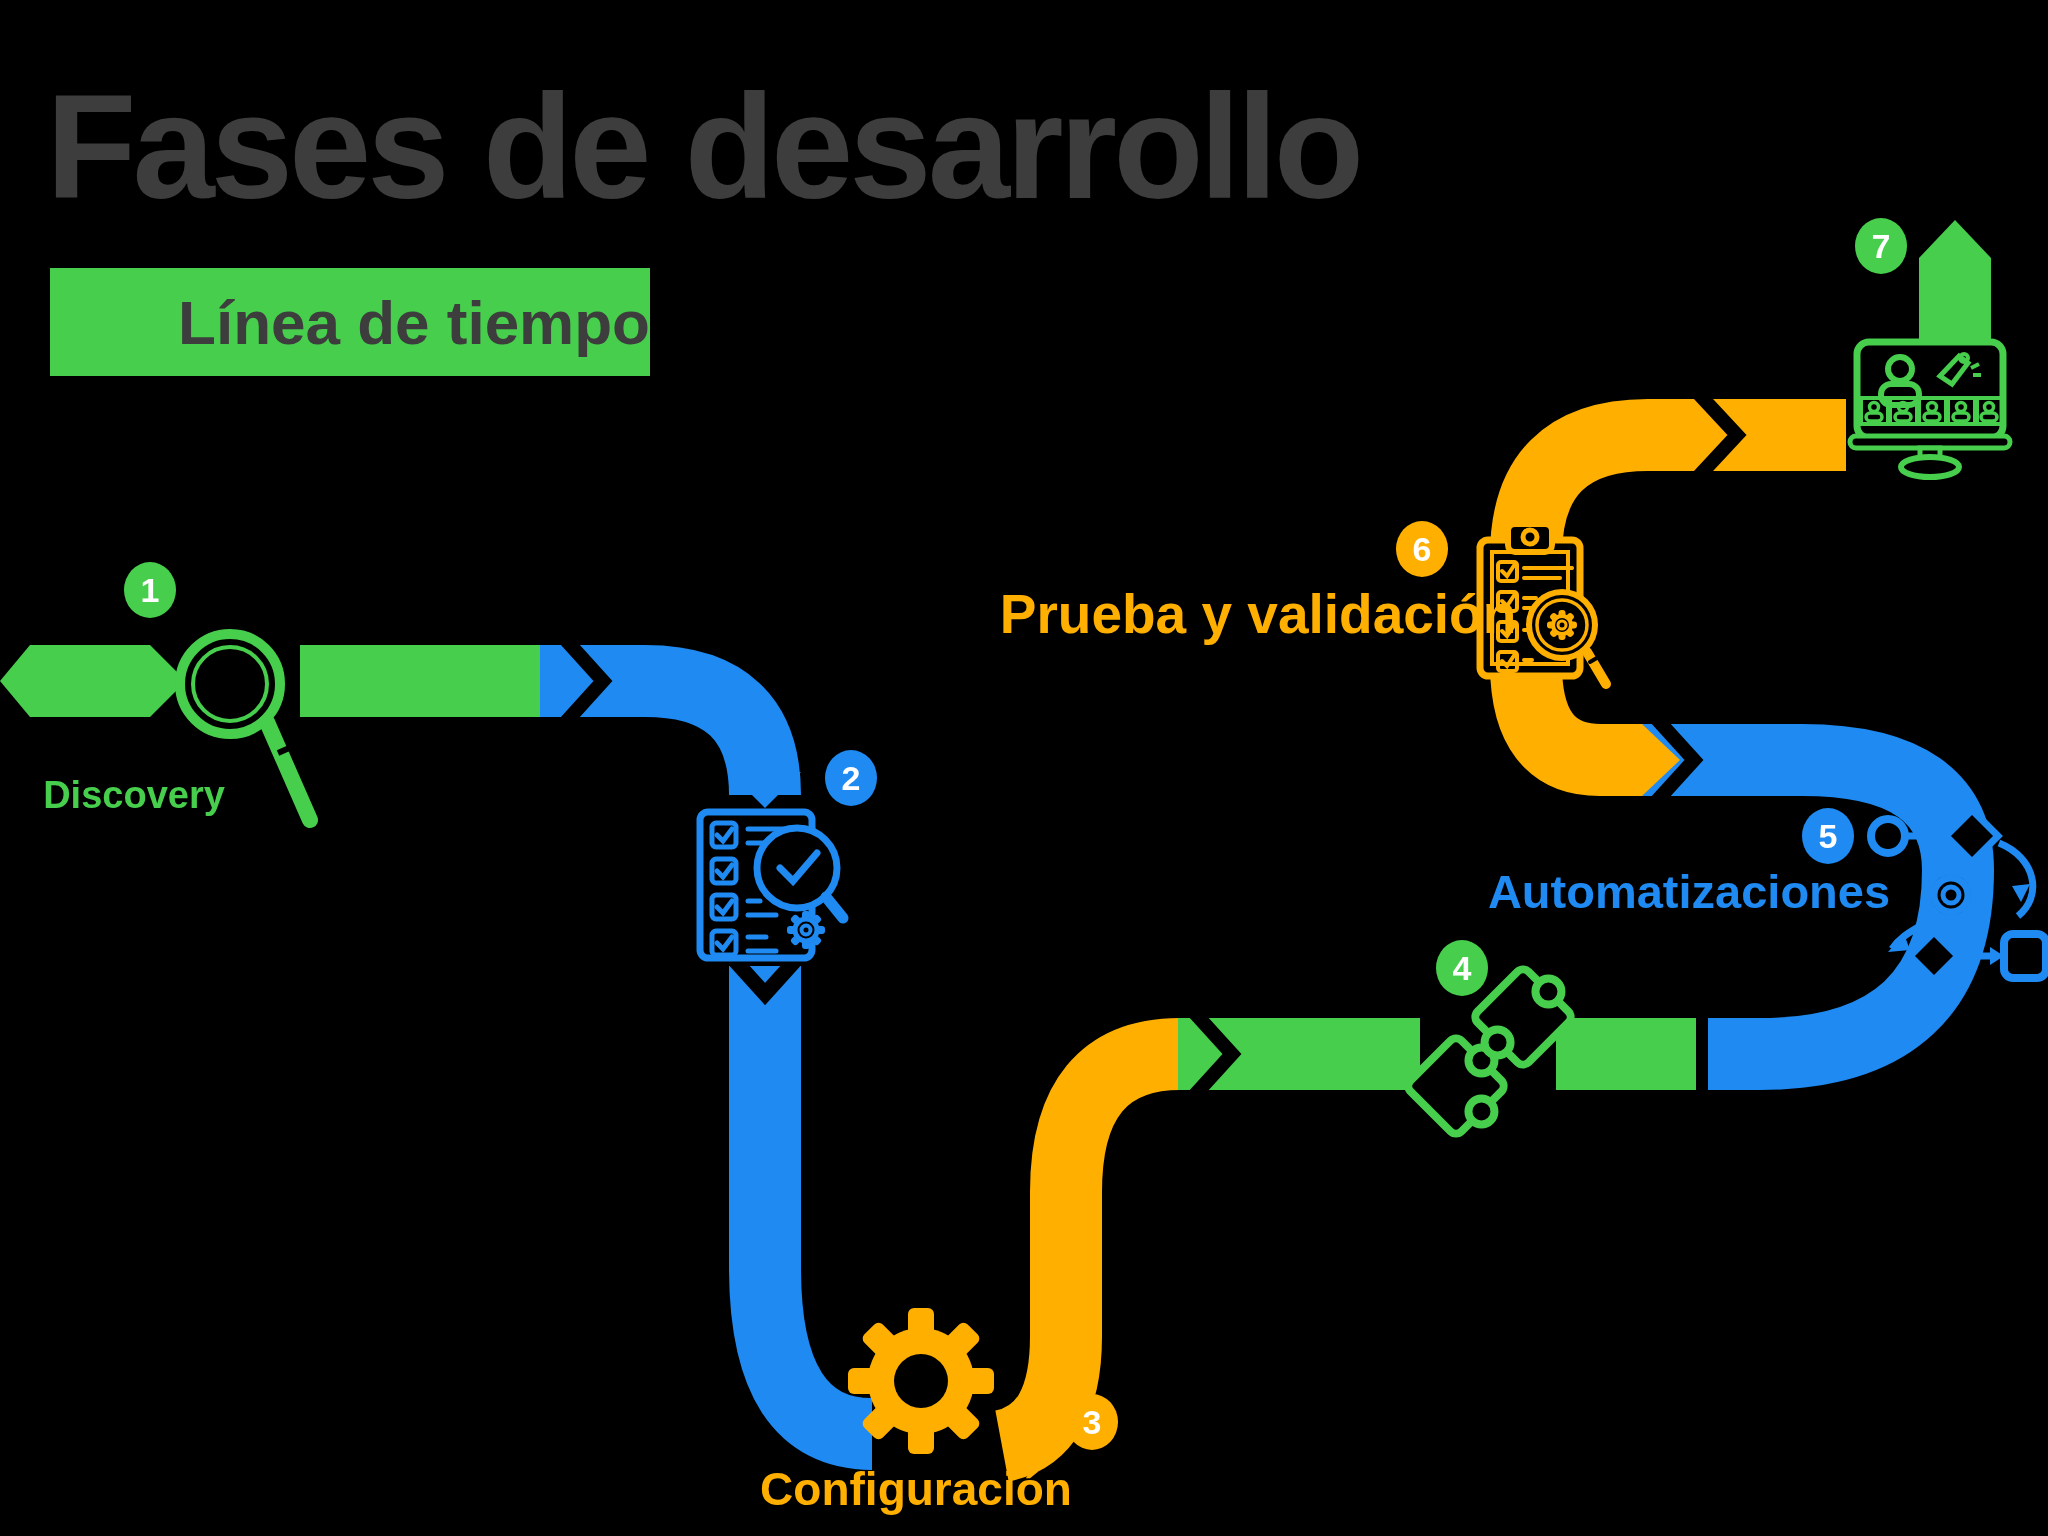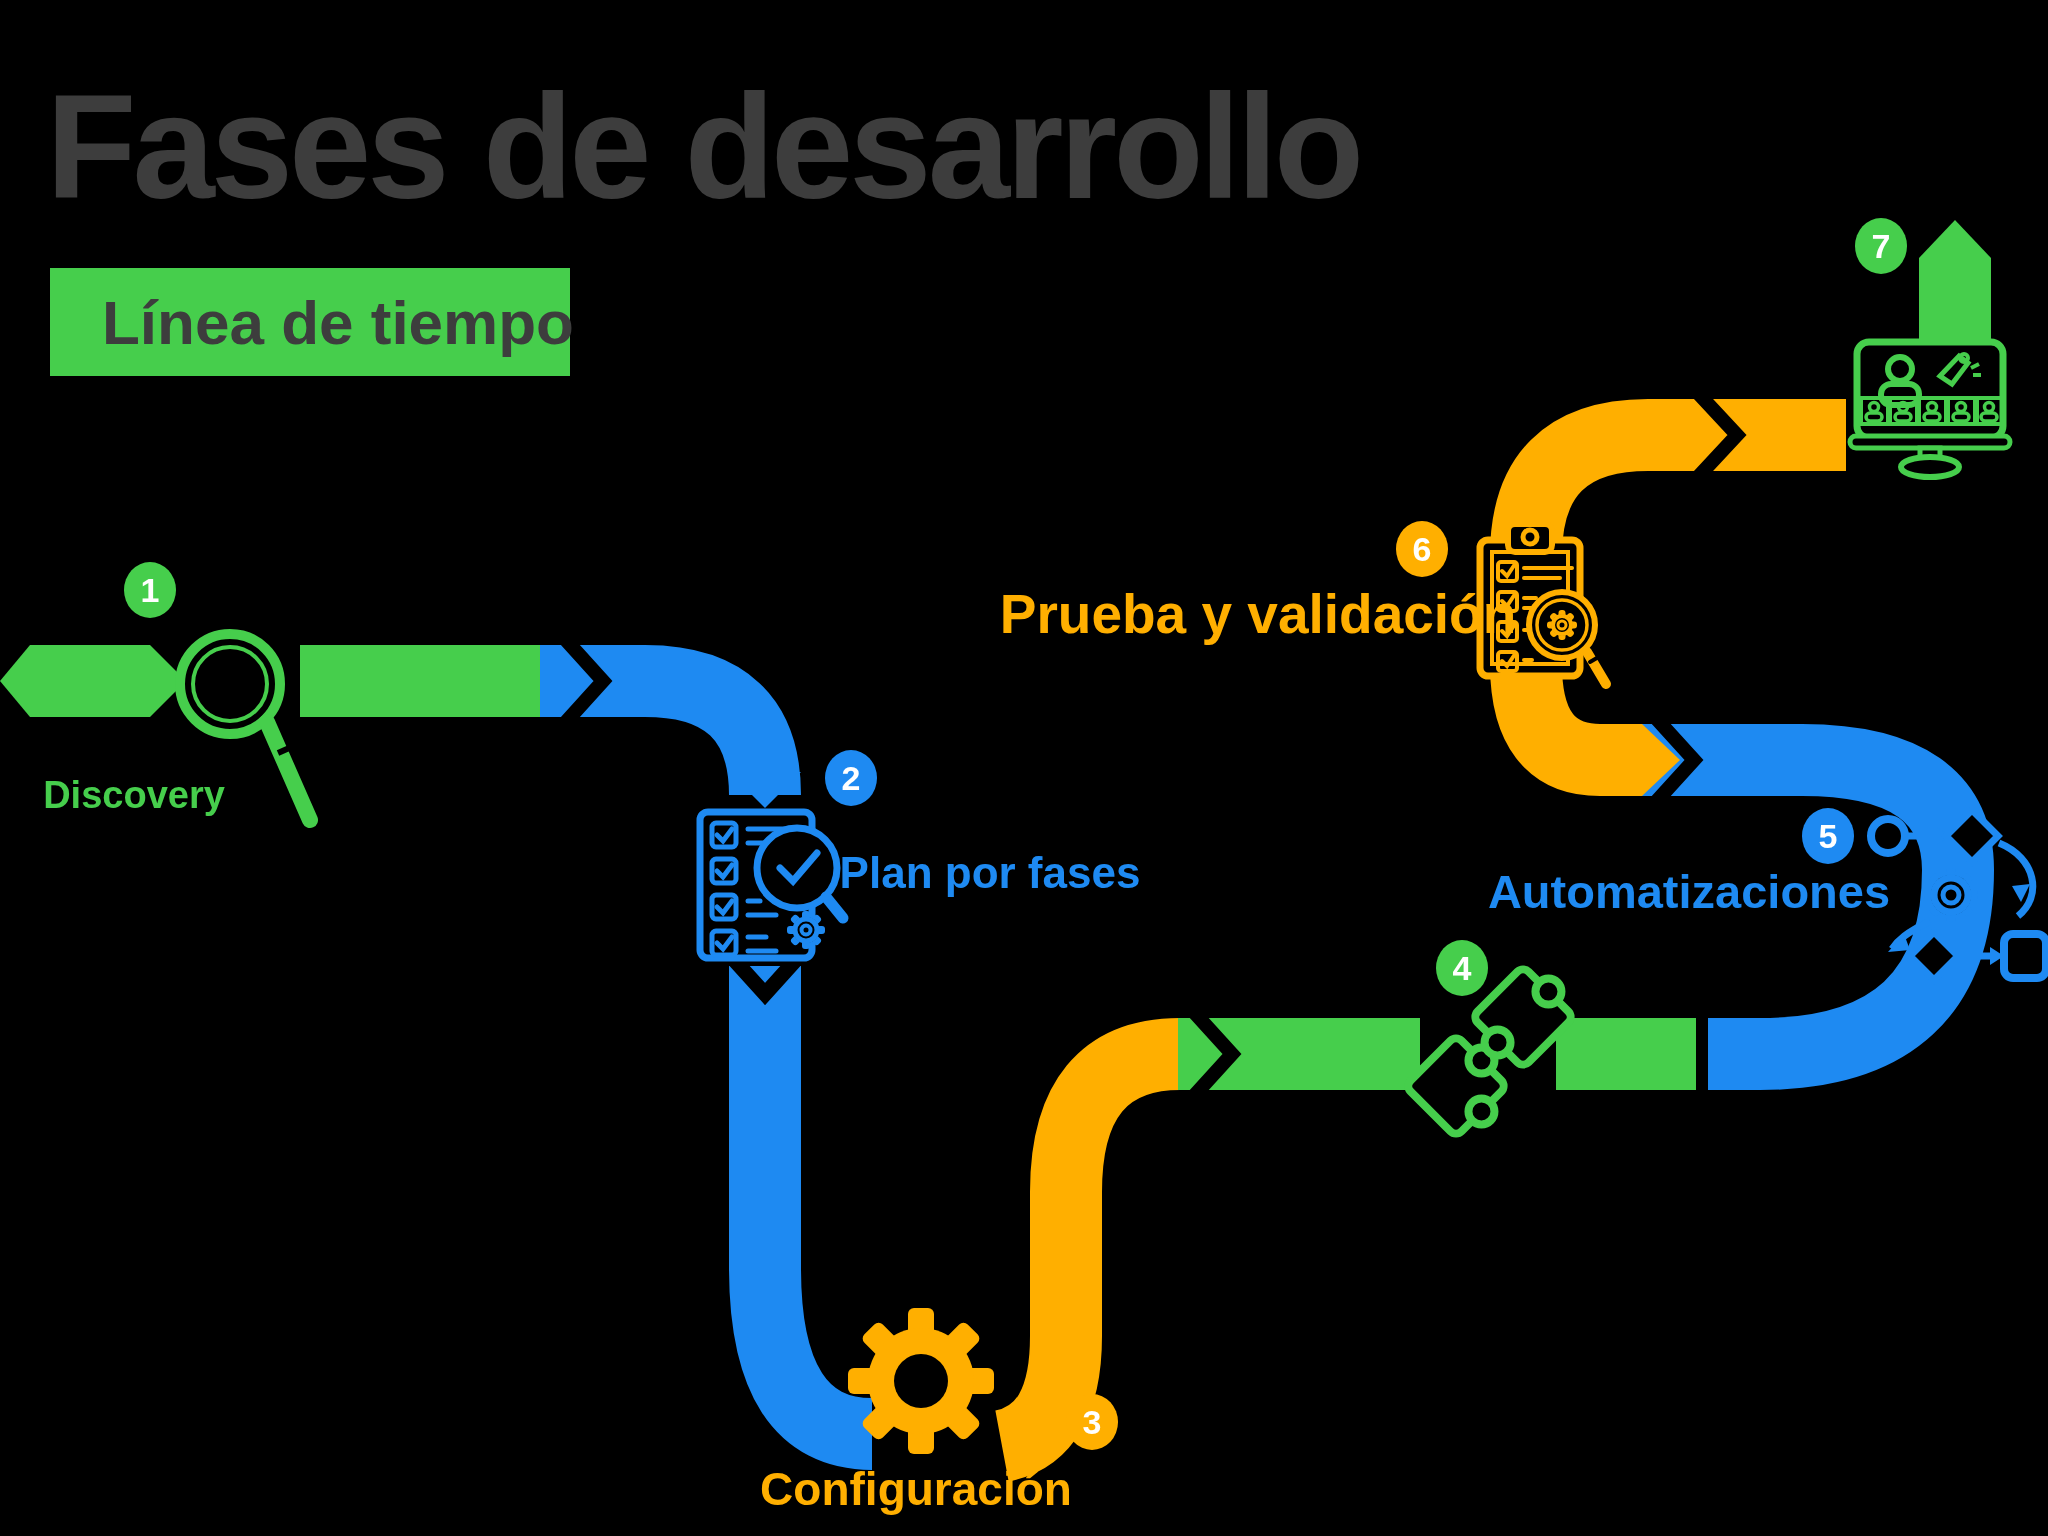--- a/index.html
+++ b/index.html
@@ -2,22 +2,22 @@
 <html><head>
 <meta charset="utf-8">
 <style>
   html,body{margin:0;padding:0;background:#000;overflow:hidden;}
   #canvas{position:relative;width:2048px;height:1536px;background:#000;
           font-family:"Liberation Sans", sans-serif;}
   #canvas svg{position:absolute;left:0;top:0;}
   .abs{position:absolute;}
   .page-title{left:46px;top:62px;font-size:148px;font-weight:700;letter-spacing:-4px;
               color:#3D3D3D;white-space:nowrap;}
-  .subtitle-box{left:50px;top:268px;width:520px;height:108px;background:#46CE4C;
-                display:flex;align-items:center;}
+  .subtitle-box{left:50px;top:268px;width:600px;height:108px;background:#46CE4C;
+                display:flex;align-items:center;justify-content:flex-end;}
   .subtitle-text{padding-left:52px;font-size:62px;font-weight:700;color:#3D3D3D;white-space:nowrap;}
   .badge{width:52px;height:56px;border-radius:50%;display:flex;align-items:center;
          justify-content:center;color:#fff;font-size:34px;font-weight:700;
          transform:translate(-50%,-50%);}
   .b-green{background:#46CE4C;} .b-blue{background:#1E8AF2;} .b-orange{background:#FFAF00;}
   .lbl{font-weight:700;white-space:nowrap;transform:translate(-50%,-50%);}
   .c-green{color:#46CE4C;} .c-blue{color:#1E8AF2;} .c-orange{color:#FFAF00;}
 </style>
 </head>
 <body>
@@ -245,18 +245,17 @@
 
   <div class="abs badge b-green" style="left:150px;top:590px;">1</div>
   <div class="abs badge b-blue" style="left:851px;top:778px;">2</div>
   <div class="abs badge b-orange" style="left:1092px;top:1422px;">3</div>
   <div class="abs badge b-green" style="left:1462px;top:968px;">4</div>
   <div class="abs badge b-blue" style="left:1828px;top:836px;">5</div>
   <div class="abs badge b-orange" style="left:1422px;top:549px;">6</div>
   <div class="abs badge b-green" style="left:1881px;top:246px;">7</div>
 
   <div class="abs lbl c-green" style="left:134px;top:795px;font-size:38px;">Discovery</div>
-  <div class="abs lbl c-blue" style="left:990px;top:873px;font-size:44px;">Plan por fases</div>
   <div class="abs lbl c-orange" style="left:916px;top:1489px;font-size:46px;text-align:center;">Configuración</div>
   <div class="abs lbl c-blue" style="left:1677px;top:891px;font-size:47px;margin-left:12px;">Automatizaciones</div>
   <div class="abs lbl c-orange" style="left:1258px;top:614px;font-size:55px;">Prueba y validación</div>
 
 </div>
 
 </body></html>

